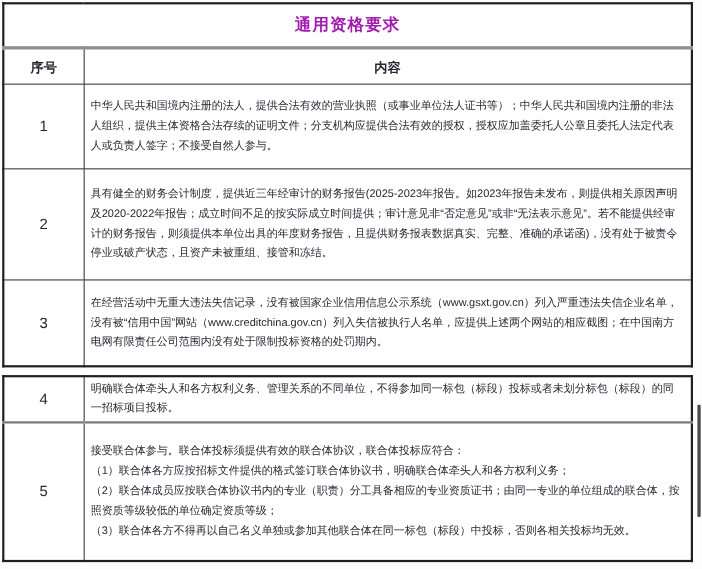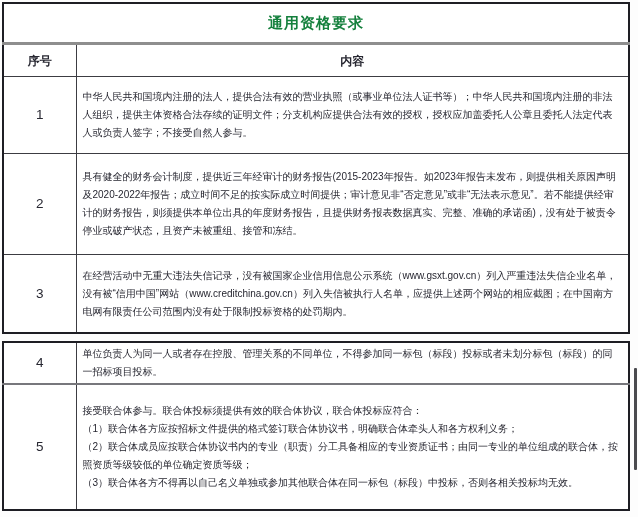--- a/index.html
+++ b/index.html
@@ -29,21 +29,21 @@
     line-height: 18px;
     vertical-align: middle;
     padding: 2px 6px;
     overflow: hidden;
   }
   td.title-cell {
     height: 34px;
     text-align: center;
     font-weight: bold;
     font-size: 15px;
-    color: #15803d;
+    color: #a21caf;
     border-bottom: 3px solid #8e8e8e;
     letter-spacing: 1px;
   }
   td.head-no, td.head-content {
     height: 27px;
     text-align: center;
     font-weight: bold;
     font-size: 12px;
   }
   td.num-cell {
@@ -87,38 +87,38 @@
     <tr>
       <td class="head-no">序号</td>
       <td class="head-content">内容</td>
     </tr>
     <tr class="r1">
       <td class="num-cell">1</td>
       <td class="content-cell">中华人民共和国境内注册的法人，提供合法有效的营业执照（或事业单位法人证书等）；中华人民共和国境内注册的非法人组织，提供主体资格合法存续的证明文件；分支机构应提供合法有效的授权，授权应加盖委托人公章且委托人法定代表人或负责人签字；不接受自然人参与。</td>
     </tr>
     <tr class="r2">
       <td class="num-cell">2</td>
-      <td class="content-cell">具有健全的财务会计制度，提供近三年经审计的财务报告(2015-2023年报告。如2023年报告未发布，则提供相关原因声明及2020-2022年报告；成立时间不足的按实际成立时间提供；审计意见非“否定意见”或非“无法表示意见”。若不能提供经审计的财务报告，则须提供本单位出具的年度财务报告，且提供财务报表数据真实、完整、准确的承诺函)，没有处于被责令停业或破产状态，且资产未被重组、接管和冻结。</td>
+      <td class="content-cell">具有健全的财务会计制度，提供近三年经审计的财务报告(2025-2023年报告。如2023年报告未发布，则提供相关原因声明及2020-2022年报告；成立时间不足的按实际成立时间提供；审计意见非“否定意见”或非“无法表示意见”。若不能提供经审计的财务报告，则须提供本单位出具的年度财务报告，且提供财务报表数据真实、完整、准确的承诺函)，没有处于被责令停业或破产状态，且资产未被重组、接管和冻结。</td>
     </tr>
     <tr class="r3">
       <td class="num-cell">3</td>
       <td class="content-cell">在经营活动中无重大违法失信记录，没有被国家企业信用信息公示系统（www.gsxt.gov.cn）列入严重违法失信企业名单，没有被“信用中国”网站（www.creditchina.gov.cn）列入失信被执行人名单，应提供上述两个网站的相应截图；在中国南方电网有限责任公司范围内没有处于限制投标资格的处罚期内。</td>
     </tr>
   </tbody>
     </table>
 
   <table class="qtable t2">
     <colgroup>
       <col style="width:73px">
       <col>
     </colgroup>
     <tbody>
         <tr class="r4">
       <td class="num-cell">4</td>
-      <td class="content-cell">单位负责人为同一人或者存在控股、管理关系的不同单位，不得参加同一标包（标段）投标或者未划分标包（标段）的同一招标项目投标。</td>
+      <td class="content-cell">明确联合体牵头人和各方权利义务、管理关系的不同单位，不得参加同一标包（标段）投标或者未划分标包（标段）的同一招标项目投标。</td>
     </tr>
     <tr class="r5">
       <td class="num-cell">5</td>
       <td class="content-cell">接受联合体参与。联合体投标须提供有效的联合体协议，联合体投标应符合：
 （1）联合体各方应按招标文件提供的格式签订联合体协议书，明确联合体牵头人和各方权利义务；
 （2）联合体成员应按联合体协议书内的专业（职责）分工具备相应的专业资质证书；由同一专业的单位组成的联合体，按照资质等级较低的单位确定资质等级；
 （3）联合体各方不得再以自己名义单独或参加其他联合体在同一标包（标段）中投标，否则各相关投标均无效。</td>
     </tr>
   </tbody>
     </table>

